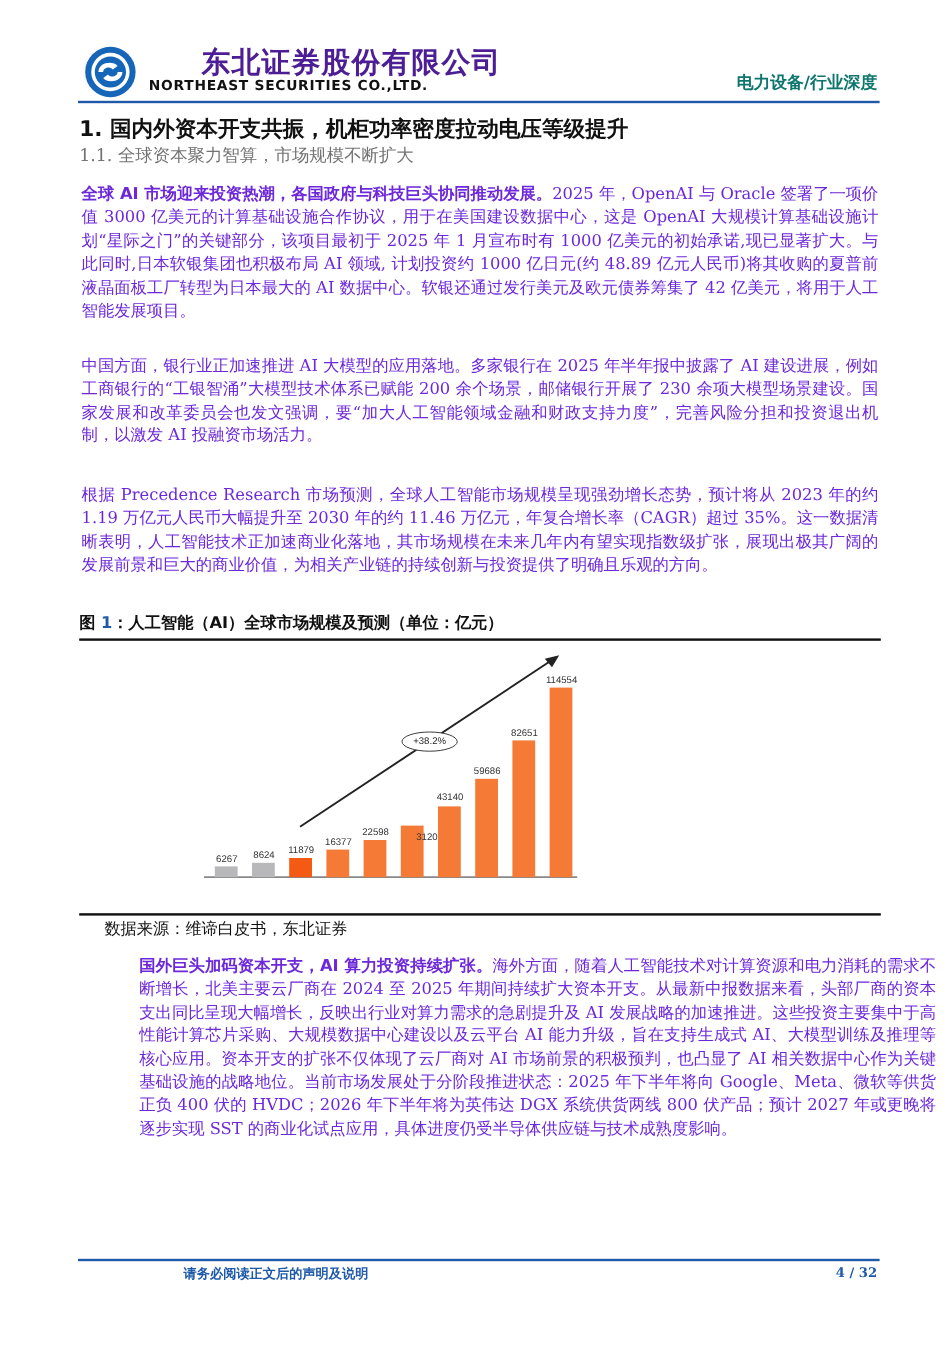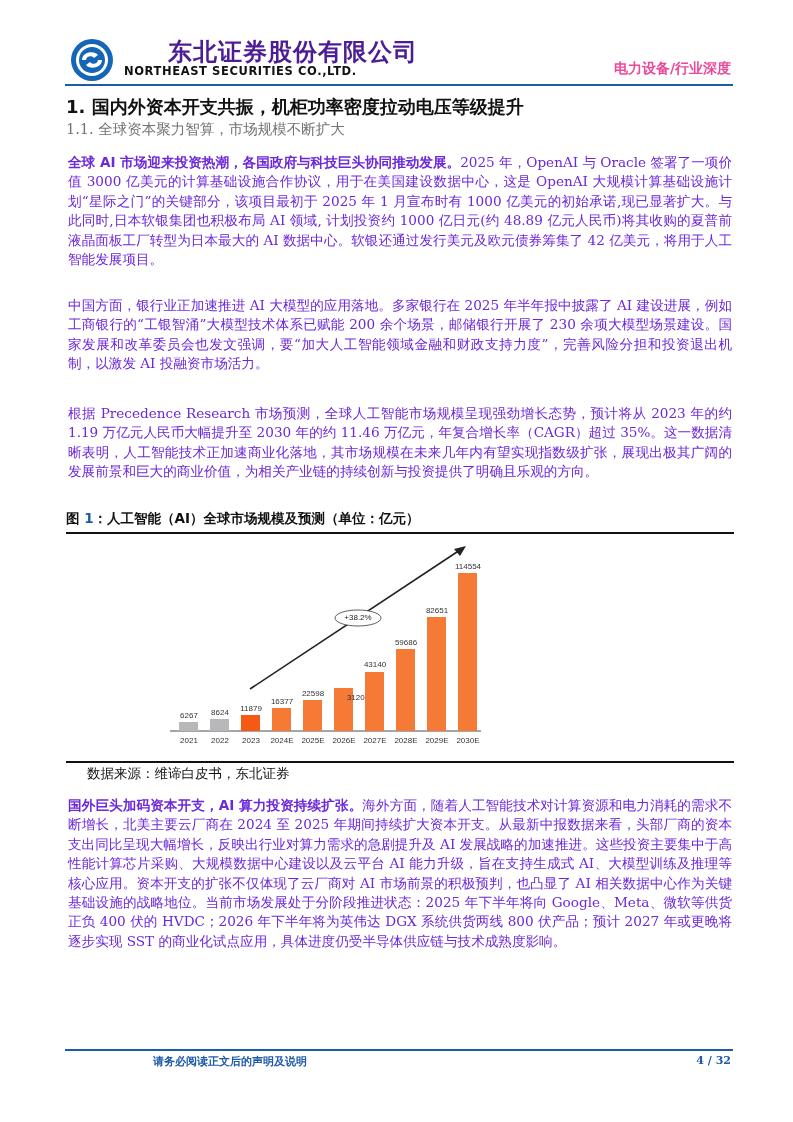--- a/index.html
+++ b/index.html
@@ -3,21 +3,21 @@
 <meta charset="utf-8">
 <style>
   html, body { margin:0; padding:0; background:#fff; }
   body { width:793px; height:1122px; position:relative; overflow:hidden;
          font-family:"DejaVu Serif","Liberation Serif",serif; color:#111; }
   .abs { position:absolute; }
   
   .logo-mark { left:70px; top:38px; width:44px; height:44px; }
   .logo-cn { left:124px; top:36px; font-family:"DejaVu Sans","Liberation Sans",sans-serif; font-weight:bold; font-size:24px; color:#4c1d95; letter-spacing:1px;margin-left:44px; }
   .logo-en { left:124px; top:64px; font-family:"DejaVu Sans","Liberation Sans",sans-serif; font-weight:bold; font-size:11.5px; color:#111; letter-spacing:0.6px; }
-  .header-tag { right:62px; top:60px; font-family:"DejaVu Sans","Liberation Sans",sans-serif; font-weight:bold; font-size:14px; color:#ec4899;text-align:center; }
+  .header-tag { right:62px; top:60px; font-family:"DejaVu Sans","Liberation Sans",sans-serif; font-weight:bold; font-size:14px; color:#0f766e;text-align:center; }
   .header-rule { left:65px; top:84px; width:668px; height:2px; background:#1e5aa8; }
   
   .h1 { left:66px; top:95px; font-size:18px; font-weight:bold; color:#111; font-family:"DejaVu Sans","Liberation Sans",sans-serif; }
   .h2 { left:66px; top:120px; font-size:14.5px; color:#737373; }
   .para { left:68px; width:664px; font-size:13.6px; line-height:19.4px; text-align:justify; color:#6d28d9; }
   .para b { font-family:"DejaVu Sans","Liberation Sans",sans-serif; font-weight:bold; }
   .fig-title { left:66px; top:510px; font-size:13.5px; font-weight:bold; font-family:"DejaVu Sans","Liberation Sans",sans-serif; }
   .fig-title .num { color:#1e5aa8; }
   .fig-rule-top { left:66px; top:532px; width:668px; height:1.5px; background:#111; }
   .fig-rule-bot { left:66px; top:761px; width:668px; height:1.5px; background:#111; }
@@ -90,36 +90,24 @@
       <div class="bar-val" style="left: 168px; top: 136.955px; margin-top: 16px;">31209</div>
       <div class="bar" style="left: 195px; height: 59.5014px; background: rgb(245, 122, 54);"></div>
       <div class="bar-val" style="left: 185px; top: 120.499px;">43140</div>
       <div class="bar" style="left: 226px; height: 82.3226px; background: rgb(245, 122, 54);"></div>
       <div class="bar-val" style="left: 216px; top: 97.6774px;">59686</div>
       <div class="bar" style="left: 257px; height: 113.997px; background: rgb(245, 122, 54);"></div>
       <div class="bar-val" style="left: 247px; top: 66.0026px;">82651</div>
       <div class="bar" style="left: 288px; height: 158px; background: rgb(245, 122, 54);"></div>
       <div class="bar-val" style="left: 278px; top: 22px;">114554</div>
     </div>
-  <div class="abs" id="cats" style="left:0;top:196px;width:330px;height:12px;">
-      <div class="cat" style="left: -1px; top: 0px;">2021</div>
-      <div class="cat" style="left: 30px; top: 0px;">2022</div>
-      <div class="cat" style="left: 61px; top: 0px;">2023</div>
-      <div class="cat" style="left: 92px; top: 0px;">2024E</div>
-      <div class="cat" style="left: 123px; top: 0px;">2025E</div>
-      <div class="cat" style="left: 154px; top: 0px;">2026E</div>
-      <div class="cat" style="left: 185px; top: 0px;">2027E</div>
-      <div class="cat" style="left: 216px; top: 0px;">2028E</div>
-      <div class="cat" style="left: 247px; top: 0px;">2029E</div>
-      <div class="cat" style="left: 278px; top: 0px;">2030E</div>
-    </div>
 </div>
 
 <div class="abs fig-rule-bot"></div>
 <div class="abs source">数据来源：维谛白皮书，东北证券</div>
 
-<div class="abs para" style="top:796px;">
+<div class="abs para" style="top:796px;margin-left:48px;">
   <b>国外巨头加码资本开支，AI 算力投资持续扩张。</b><span>海外方面，随着人工智能技术对计算资源和电力消耗的需求不断增长，北美主要云厂商在 2024 至 2025 年期间持续扩大资本开支。从最新中报数据来看，头部厂商的资本支出同比呈现大幅增长，反映出行业对算力需求的急剧提升及 AI 发展战略的加速推进。这些投资主要集中于高性能计算芯片采购、大规模数据中心建设以及云平台 AI 能力升级，旨在支持生成式 AI、大模型训练及推理等核心应用。资本开支的扩张不仅体现了云厂商对 AI 市场前景的积极预判，也凸显了 AI 相关数据中心作为关键基础设施的战略地位。当前市场发展处于分阶段推进状态：2025 年下半年将向 Google、Meta、微软等供货正负 400 伏的 HVDC；2026 年下半年将为英伟达 DGX 系统供货两线 800 伏产品；预计 2027 年或更晚将逐步实现 SST 的商业化试点应用，具体进度仍受半导体供应链与技术成熟度影响。</span>
 </div>
 
 <div class="abs footer-rule"></div>
 <div class="abs footer-note">请务必阅读正文后的声明及说明</div>
 <div class="abs footer-page">4 / 32</div>
 
 </body></html>

